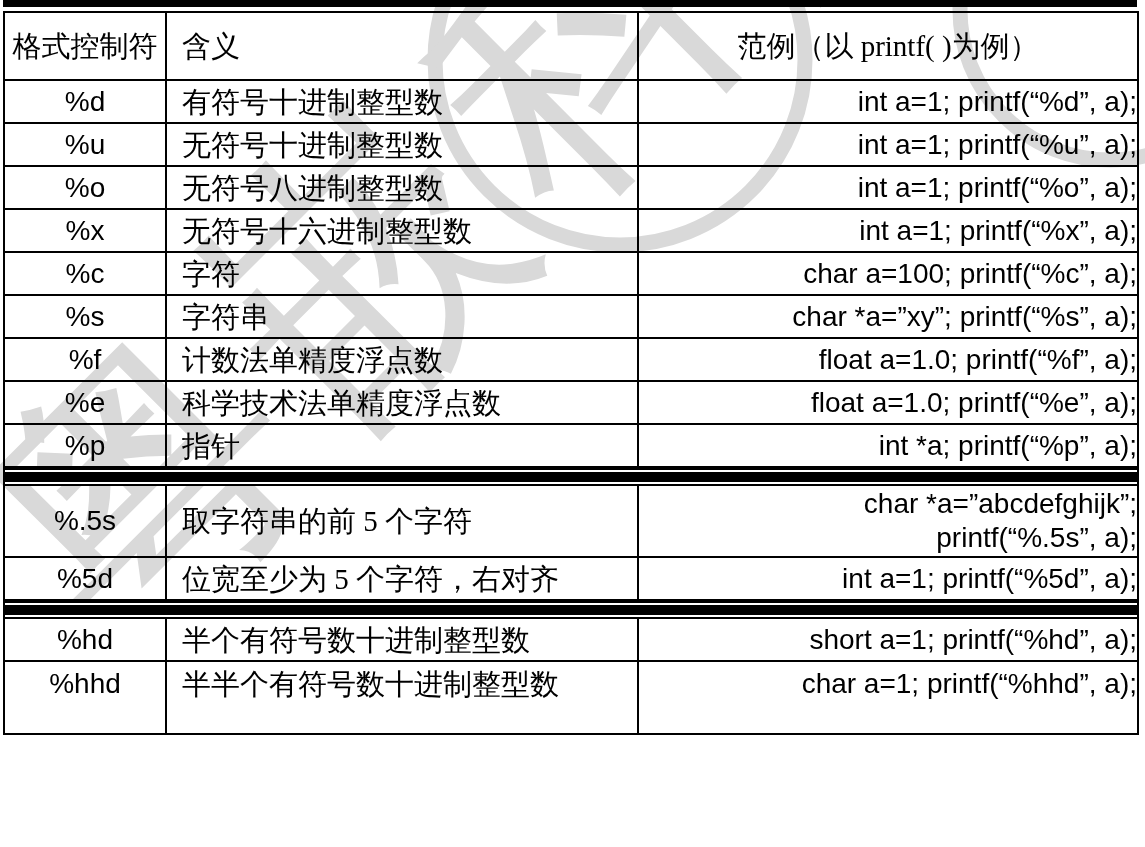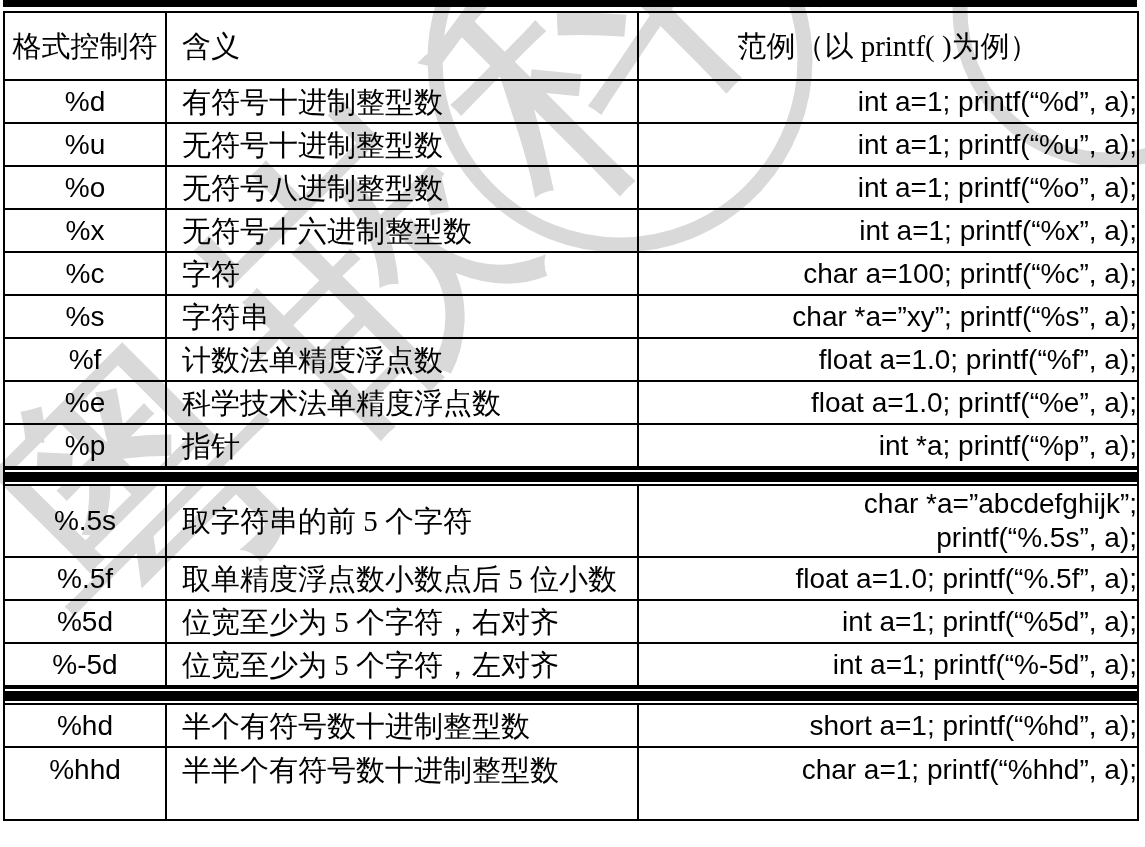--- a/index.html
+++ b/index.html
@@ -120,33 +120,23 @@
         <tr class="sep">
           <td colspan="3"></td>
         </tr>
         <tr class="r two-line">
           <td class="spec">%.5s</td>
           <td class="meaning">取字符串的前 5 个字符</td>
           <td class="example">char *a=”abcdefghijk”;
 printf(“%.5s”, a);</td>
         </tr>
         <tr class="r">
-          <td class="spec">%.5f</td>
-          <td class="meaning">取单精度浮点数小数点后 5 位小数</td>
-          <td class="example">float a=1.0; printf(“%.5f”, a);</td>
-        </tr>
-        <tr class="r">
           <td class="spec">%5d</td>
           <td class="meaning">位宽至少为 5 个字符，右对齐</td>
           <td class="example">int a=1; printf(“%5d”, a);</td>
-        </tr>
-        <tr class="r">
-          <td class="spec">%-5d</td>
-          <td class="meaning">位宽至少为 5 个字符，左对齐</td>
-          <td class="example">int a=1; printf(“%-5d”, a);</td>
         </tr>
         <tr class="sep">
           <td colspan="3"></td>
         </tr>
         <tr class="r">
           <td class="spec">%hd</td>
           <td class="meaning">半个有符号数十进制整型数</td>
           <td class="example">short a=1; printf(“%hd”, a);</td>
         </tr>
         <tr class="r tall-top">

